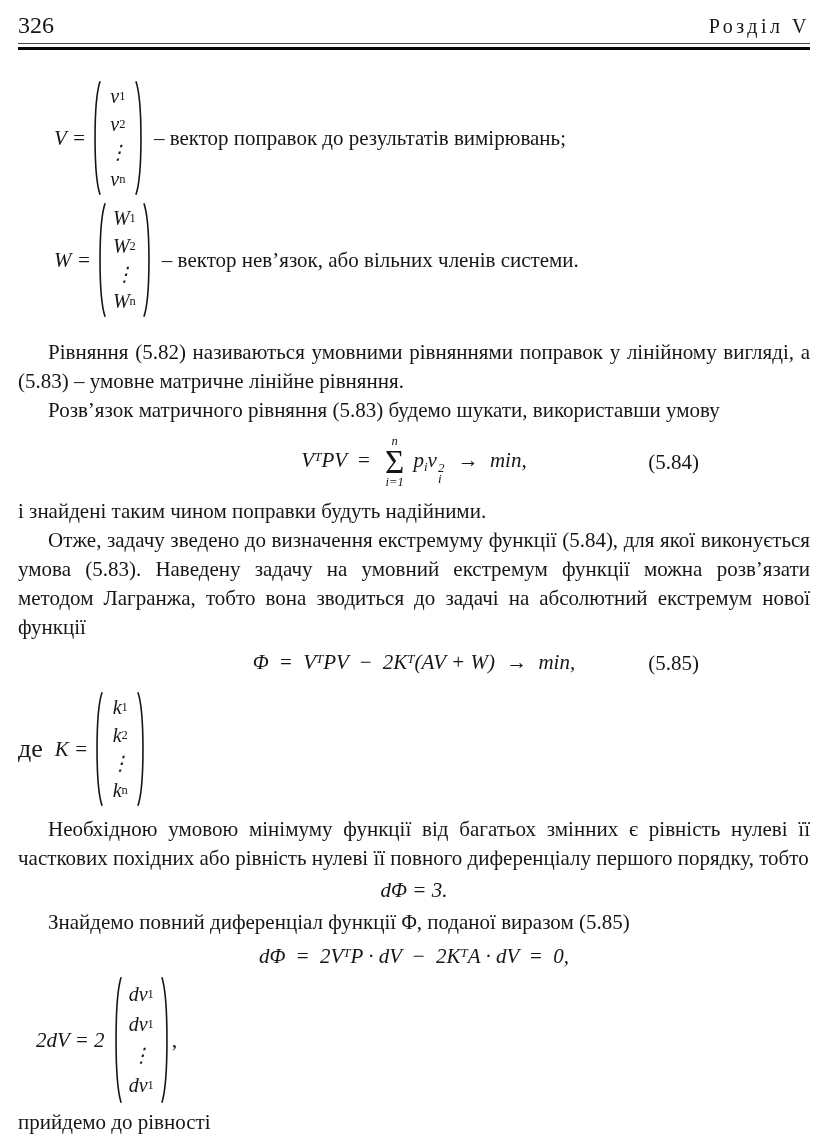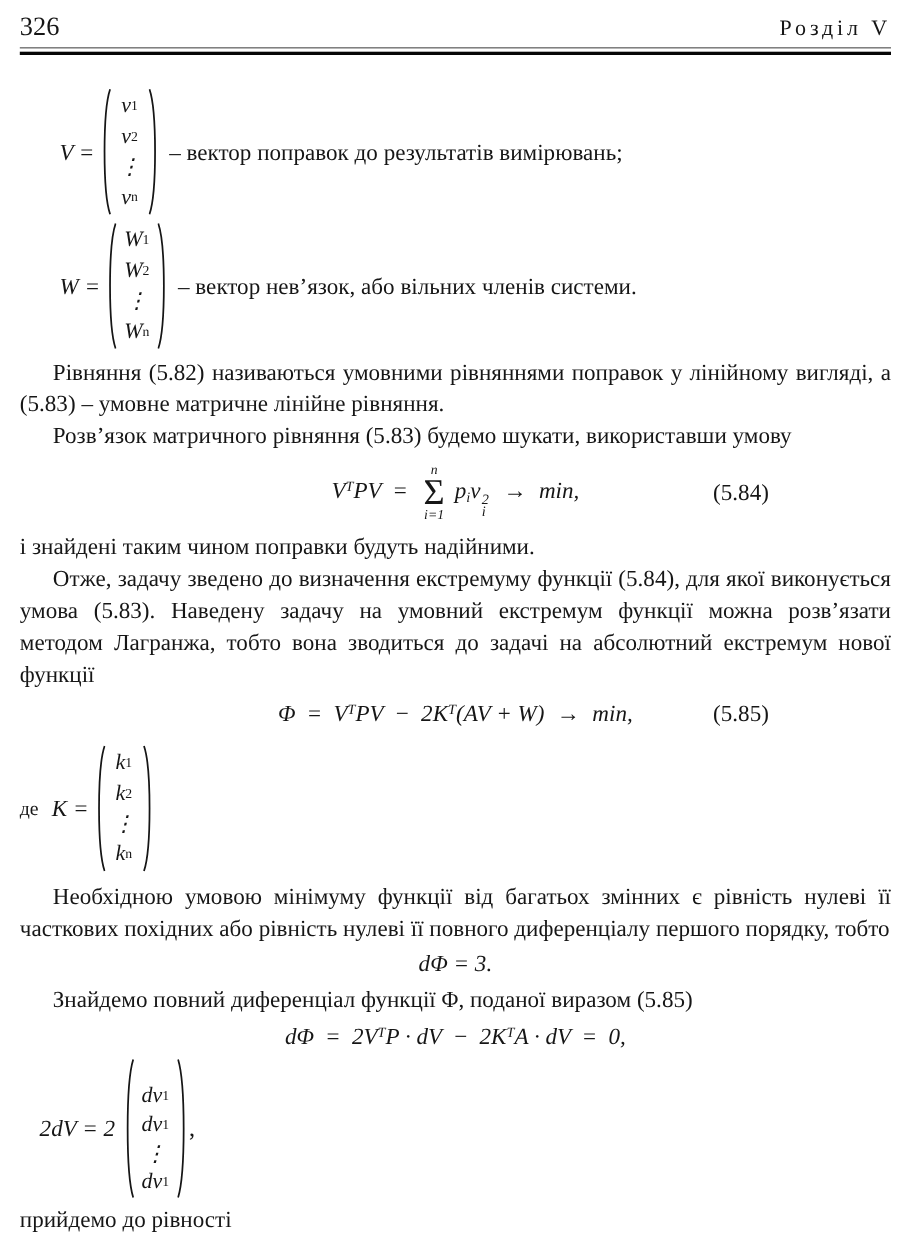--- a/index.html
+++ b/index.html
@@ -24,24 +24,24 @@
   sup, sub { font-size: 13px; }
   sup { vertical-align: 6px; }
   sub { vertical-align: -4px; }
 
   
   .vec-row { display: flex; align-items: center; }
   .vr-v { margin: 30px 0 0 36px; }
   .vr-w { margin: 6px 0 0 36px; }
   .vr-k { margin: 2px 0 0 0; }
   .vec-lhs { font-size: 21px; font-style: italic; margin-right: 6px; }
-  .pre-word { font-size: 18px; margin-right: 12px; font-style: normal; }
+  .pre-word { font-size: 26px; margin-right: 12px; font-style: normal; }
   .vec { display: inline-flex; align-items: stretch; }
   .h116 { height: 116px; }
-  .h128 { height: 128px; align-items: flex-end; }
+  .h128 { height: 128px; }
   .paren { width: 9px; height: 100%; display: block; }
   .vec-col { display: flex; flex-direction: column; justify-content: space-around; padding: 3px 7px; }
   .vec-entry { display: flex; align-items: center; justify-content: center; font-size: 20px; height: 26px; }
   .vec-entry i { font-style: italic; }
   .vec-entry sub { font-size: 12.5px; vertical-align: -4px; }
   .vec-caption { font-size: 21px; margin-left: 10px; white-space: nowrap; }
 
   
   .equation { position: relative; text-align: center; font-size: 21px; font-style: italic; }
   .eq-584 { margin: 4px 0 2px 0; padding: 6px 0; }
@@ -126,21 +126,21 @@
           <sub>n</sub>
         </span>
     </span>
     <svg class="paren" viewBox="0 0 10 100" preserveAspectRatio="none">
         <path d="M 1 1 C 8.5 18 8.5 82 1 99" fill="none" stroke="#161616" stroke-width="1.6" vector-effect="non-scaling-stroke"></path>
       </svg>
   </span>
   <span class="vec-caption">– вектор нев’язок, або вільних членів системи.</span>
 </div>
 
-<p class="para indent" style="margin-top:6px;">Рівняння (5.82) називаються умовними рівняннями поправок у лінійному вигляді, а (5.83) – умовне матричне лінійне рівняння.</p>
+<p class="para indent" style="margin-top:20px;">Рівняння (5.82) називаються умовними рівняннями поправок у лінійному вигляді, а (5.83) – умовне матричне лінійне рівняння.</p>
 <p class="para indent">Розв’язок матричного рівняння (5.83) будемо шукати, використавши умову</p>
 
 <div class="equation eq-584">
   <i>V</i><sup>T</sup><i>PV</i>
   <span class="eq-rel">=</span>
   <span class="sum">
     <span class="lim">n</span>
     <span class="sigma">Σ</span>
     <span class="lim">i=1</span>
   </span>

